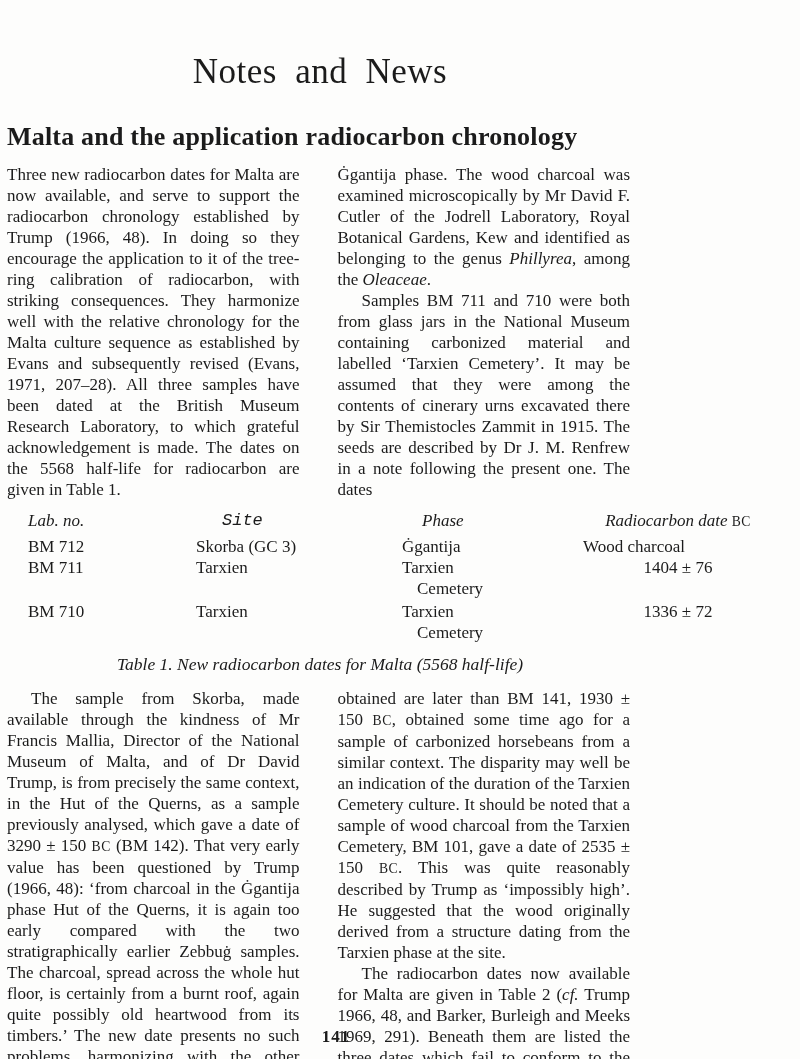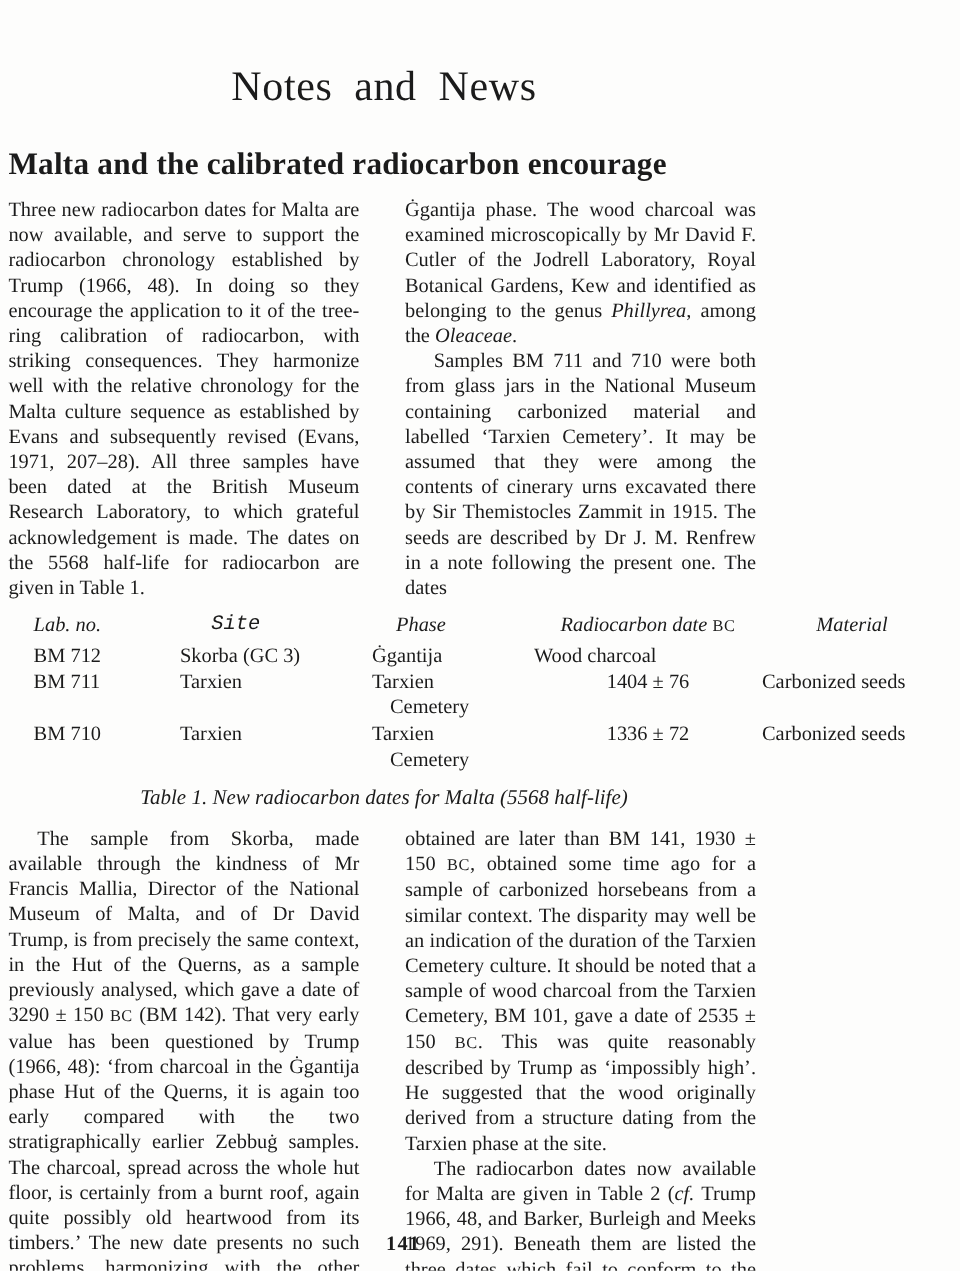--- a/index.html
+++ b/index.html
@@ -39,20 +39,21 @@
   .col p.indent { text-indent: 24px; }
   .it { font-style: italic; }
   .sc { font-size: 0.8em; letter-spacing: 0.5px; }
 
   
   .rc-table { margin: 10px 0 0 28px; font-size: 17px; line-height: 21px; }
   .t-grid {
     display: grid;
     grid-template-columns: 122px 160px 135px 190px 150px;
     align-items: start;
+    gap: 46px;
   }
   .t-head { font-style: italic; margin-bottom: 4px; }
   .t-head .c-site { padding-left: 26px; font-family: Liberation Mono, monospace; }
   .t-head .c-phase { padding-left: 20px; }
   .t-head .c-date, .t-head .c-material { text-align: center; }
   .t-row .c-date { text-align: center; }
   .t-row.gap { margin-top: 2px; }
   .phase-l2 { padding-left: 15px; }
   .phase-l2:empty { display: none; }
   .t-caption {
@@ -73,21 +74,21 @@
     margin-left: 32px;
   }
 </style>
 </head>
 <body>
 
 <div class="page">
 
   <h1 class="journal-title">Notes and News</h1>
 
-  <h2 class="article-title">Malta and the calibrated radiocarbon encourage</h2>
+  <h2 class="article-title">Malta and the application radiocarbon chronology</h2>
 
   <div class="cols top-cols">
     <div class="col">
       <p><span>Three new radiocarbon dates for Malta are now available, and serve to support the radiocarbon chronology established by Trump (1966, 48). In doing so they encourage the application to it of the tree-ring calibration of radiocarbon, with striking consequences. They harmonize well with the relative chronology for the Malta culture sequence as established by Evans and subsequently revised (Evans, 1971, 207–28). All three samples have been dated at the British Museum Research Laboratory, to which grateful acknowledgement is made. The dates on the 5568 half-life for radiocarbon are given in Table 1.</span></p>
     </div>
     <div class="col">
       <p><span>Ġgantija phase. The wood charcoal was examined microscopically by Mr David F. Cutler of the Jodrell Laboratory, Royal Botanical Gardens, Kew and identified as belonging to the genus </span><span class="it">Phillyrea</span><span>, among the </span><span class="it">Oleaceae</span><span>.</span></p>
       <p class="indent"><span>Samples BM 711 and 710 were both from glass jars in the National Museum containing carbonized material and labelled ‘Tarxien Cemetery’. It may be assumed that they were among the contents of cinerary urns excavated there by Sir Themistocles Zammit in 1915. The seeds are described by Dr J. M. Renfrew in a note following the present one. The dates</span></p>
     </div>
   </div>

